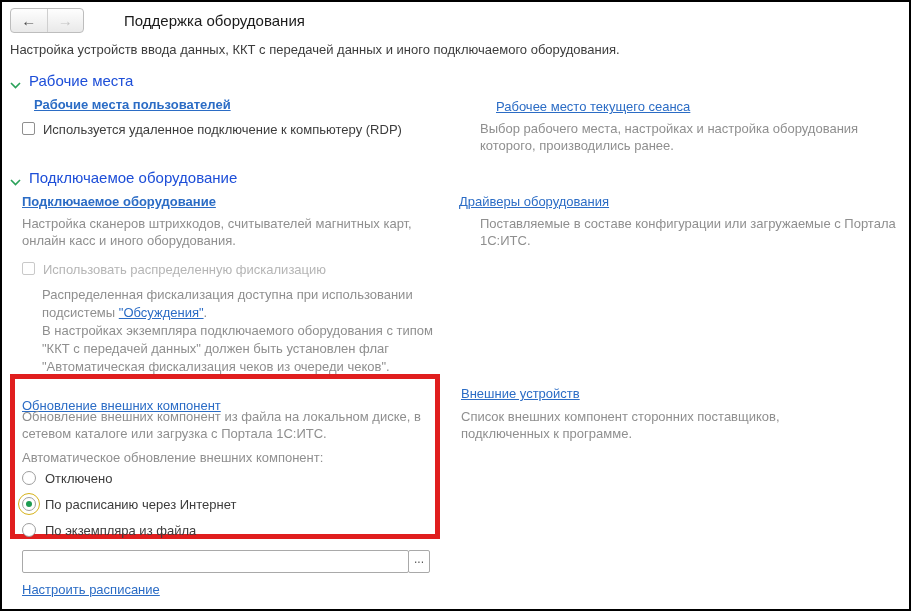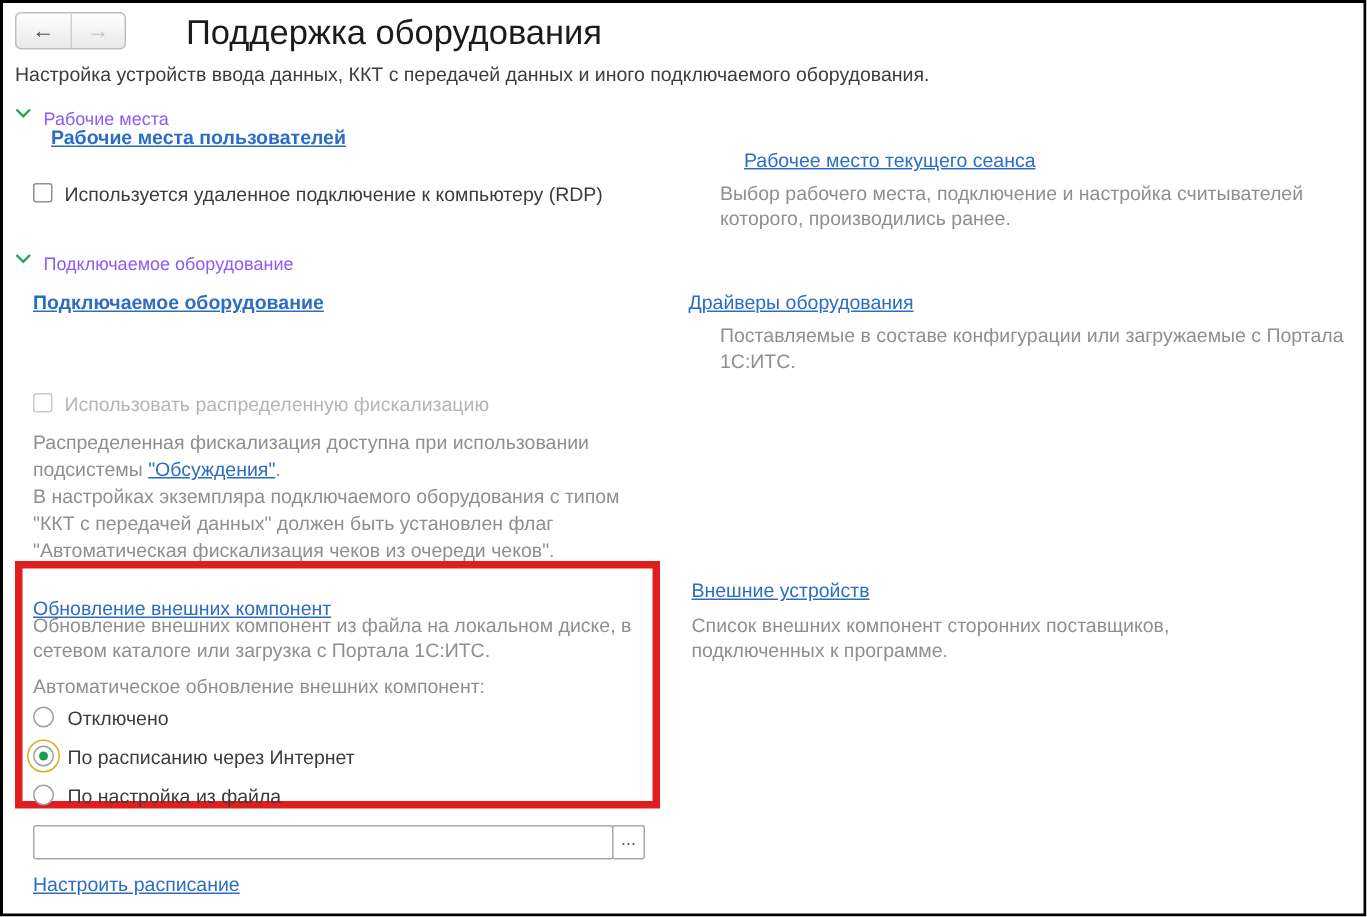--- a/index.html
+++ b/index.html
@@ -12,37 +12,37 @@
   
   .nav-group{
     left:8px;top:6px;width:74px;height:25px;display:flex;
     border:1px solid #bdbdbd;border-radius:4px;overflow:hidden;
     background:linear-gradient(#fefefe,#e9e9e9);box-sizing:border-box;
   }
   .nav-btn{flex:1;display:flex;align-items:center;justify-content:center;
     font-size:15px;font-weight:bold;cursor:pointer;}
   .nav-btn.back{color:#4a4a4a;border-right:1px solid #cfcfcf;}
   .nav-btn.fwd{color:#c3c3c3;}
-  .page-title{left:122px;top:6px;font-size:23px;line-height:26px;color:#1b1b1b;}
+  .page-title{left:122px;top:6px;font-size:15px;line-height:26px;color:#1b1b1b;}
   .page-subtitle{left:8px;top:40px;color:#3c3c3c;}
   
-  .section-header{display:flex;align-items:flex-start;gap:8px;color:#8b5cf6;font-size:12px;cursor:pointer;}
+  .section-header{display:flex;align-items:flex-end;gap:8px;color:#1d4ed8;font-size:15px;cursor:pointer;}
   .sh-1{left:8px;top:70px;}
   .sh-2{left:8px;top:167px;}
   
   .lnk{color:#2b6cc5;text-decoration:underline;cursor:pointer;white-space:nowrap;}
   .lnk.bold{font-weight:bold;}
   .desc{color:#8f8f8f;line-height:17px;}
   
   .cb-row{display:flex;align-items:flex-start;gap:8px;}
   .cb-box{width:13px;height:13px;border:1px solid #8f8f8f;border-radius:2px;background:#fff;box-sizing:border-box;}
   .cb-row.disabled .cb-box{border-color:#c9c9c9;}
   .cb-row.disabled .cb-label{color:#b5b5b5;}
   
-  .note{line-height:18px;color:#8f8f8f;width:424px;}
+  .note{line-height:18px;color:#8f8f8f;width:424px;margin-left:20px;}
   
   .red-box{left:8px;top:372px;width:430px;height:165px;border:5px solid #e01e1e;box-sizing:border-box;pointer-events:none;}
   
   .radio-row{display:flex;align-items:center;gap:9px;height:16px;}
   .radio{width:14px;height:14px;border:1px solid #9e9e9e;border-radius:50%;background:#fff;
     box-sizing:border-box;position:relative;flex:0 0 auto;}
   .radio.checked::after{content:"";position:absolute;left:3px;top:3px;width:6px;height:6px;border-radius:50%;background:#1d9b51;}
   .radio.checked{outline:1px solid #d6b21a;outline-offset:3px;}
   .radio-label{color:#3c3c3c;}
   
@@ -69,38 +69,39 @@
   <div class="abs page-title">Поддержка оборудования</div>
   <div class="abs page-subtitle">Настройка устройств ввода данных, ККТ с передачей данных и иного подключаемого оборудования.</div>
 
   <div class="abs section-header sh-1">
     <svg width="11" height="7" viewBox="0 0 11 7">
       <polyline points="1,1 5.5,5.6 10,1" fill="none" stroke="#2aa159" stroke-width="1.6"></polyline>
     </svg>
     <span>Рабочие места</span>
   </div>
 
-  <a class="abs lnk bold" style="left:20px;top:82px;padding-left:12px;">Рабочие места пользователей</a>
+  <a class="abs lnk bold" style="left:20px;top:95px;padding-left:12px;">Рабочие места пользователей</a>
 
   <div class="abs cb-row" style="left:20px;top:120px;">
     <span class="cb-box"></span>
     <span class="cb-label">Используется удаленное подключение к компьютеру (RDP)</span>
   </div>
 
   <a class="abs lnk" style="left:478px;top:97px;margin-left:16px;">Рабочее место текущего сеанса</a>
-  <div class="abs desc" style="left:478px;top:118px;width:420px;">Выбор рабочего места, подключение и настройка считывателей которого, производились ранее.</div>
+  <div class="abs desc" style="left:478px;top:118px;width:420px;">Выбор рабочего места, настройках и настройка оборудования которого, производились ранее.</div>
 
   <div class="abs section-header sh-2">
     <svg width="11" height="7" viewBox="0 0 11 7">
       <polyline points="1,1 5.5,5.6 10,1" fill="none" stroke="#2aa159" stroke-width="1.6"></polyline>
     </svg>
     <span>Подключаемое оборудование</span>
   </div>
 
   <a class="abs lnk bold" style="left:20px;top:192px;">Подключаемое оборудование</a>
+  <div class="abs desc" style="left:20px;top:213px;width:424px;">Настройка сканеров штрихкодов, считывателей магнитных карт, онлайн касс и иного оборудования.</div>
 
   <a class="abs lnk" style="left:457px;top:192px;">Драйверы оборудования</a>
   <div class="abs desc" style="left:478px;top:213px;width:420px;">Поставляемые в составе конфигурации или загружаемые с Портала 1С:ИТС.</div>
 
   <div class="abs cb-row disabled" style="left:20px;top:260px;">
     <span class="cb-box"></span>
     <span class="cb-label">Использовать распределенную фискализацию</span>
   </div>
 
   <div class="abs note" style="left:20px;top:284px;">
@@ -120,21 +121,21 @@
   <div class="abs radio-row" style="left:20px;top:468px;">
     <span class="radio"></span>
     <span class="radio-label">Отключено</span>
   </div>
   <div class="abs radio-row" style="left:20px;top:494px;">
     <span class="radio checked"></span>
     <span class="radio-label">По расписанию через Интернет</span>
   </div>
   <div class="abs radio-row" style="left:20px;top:520px;">
     <span class="radio"></span>
-    <span class="radio-label">По настройка из файла</span>
+    <span class="radio-label">По экземпляра из файла</span>
   </div>
 
   <div class="abs input-row">
     <input class="path-input" type="text" value="" style="">
     <button class="browse-btn">
         <span>...</span>
       </button>
   </div>
 
   <a class="abs lnk" style="left:20px;top:580px;">Настроить расписание</a>

